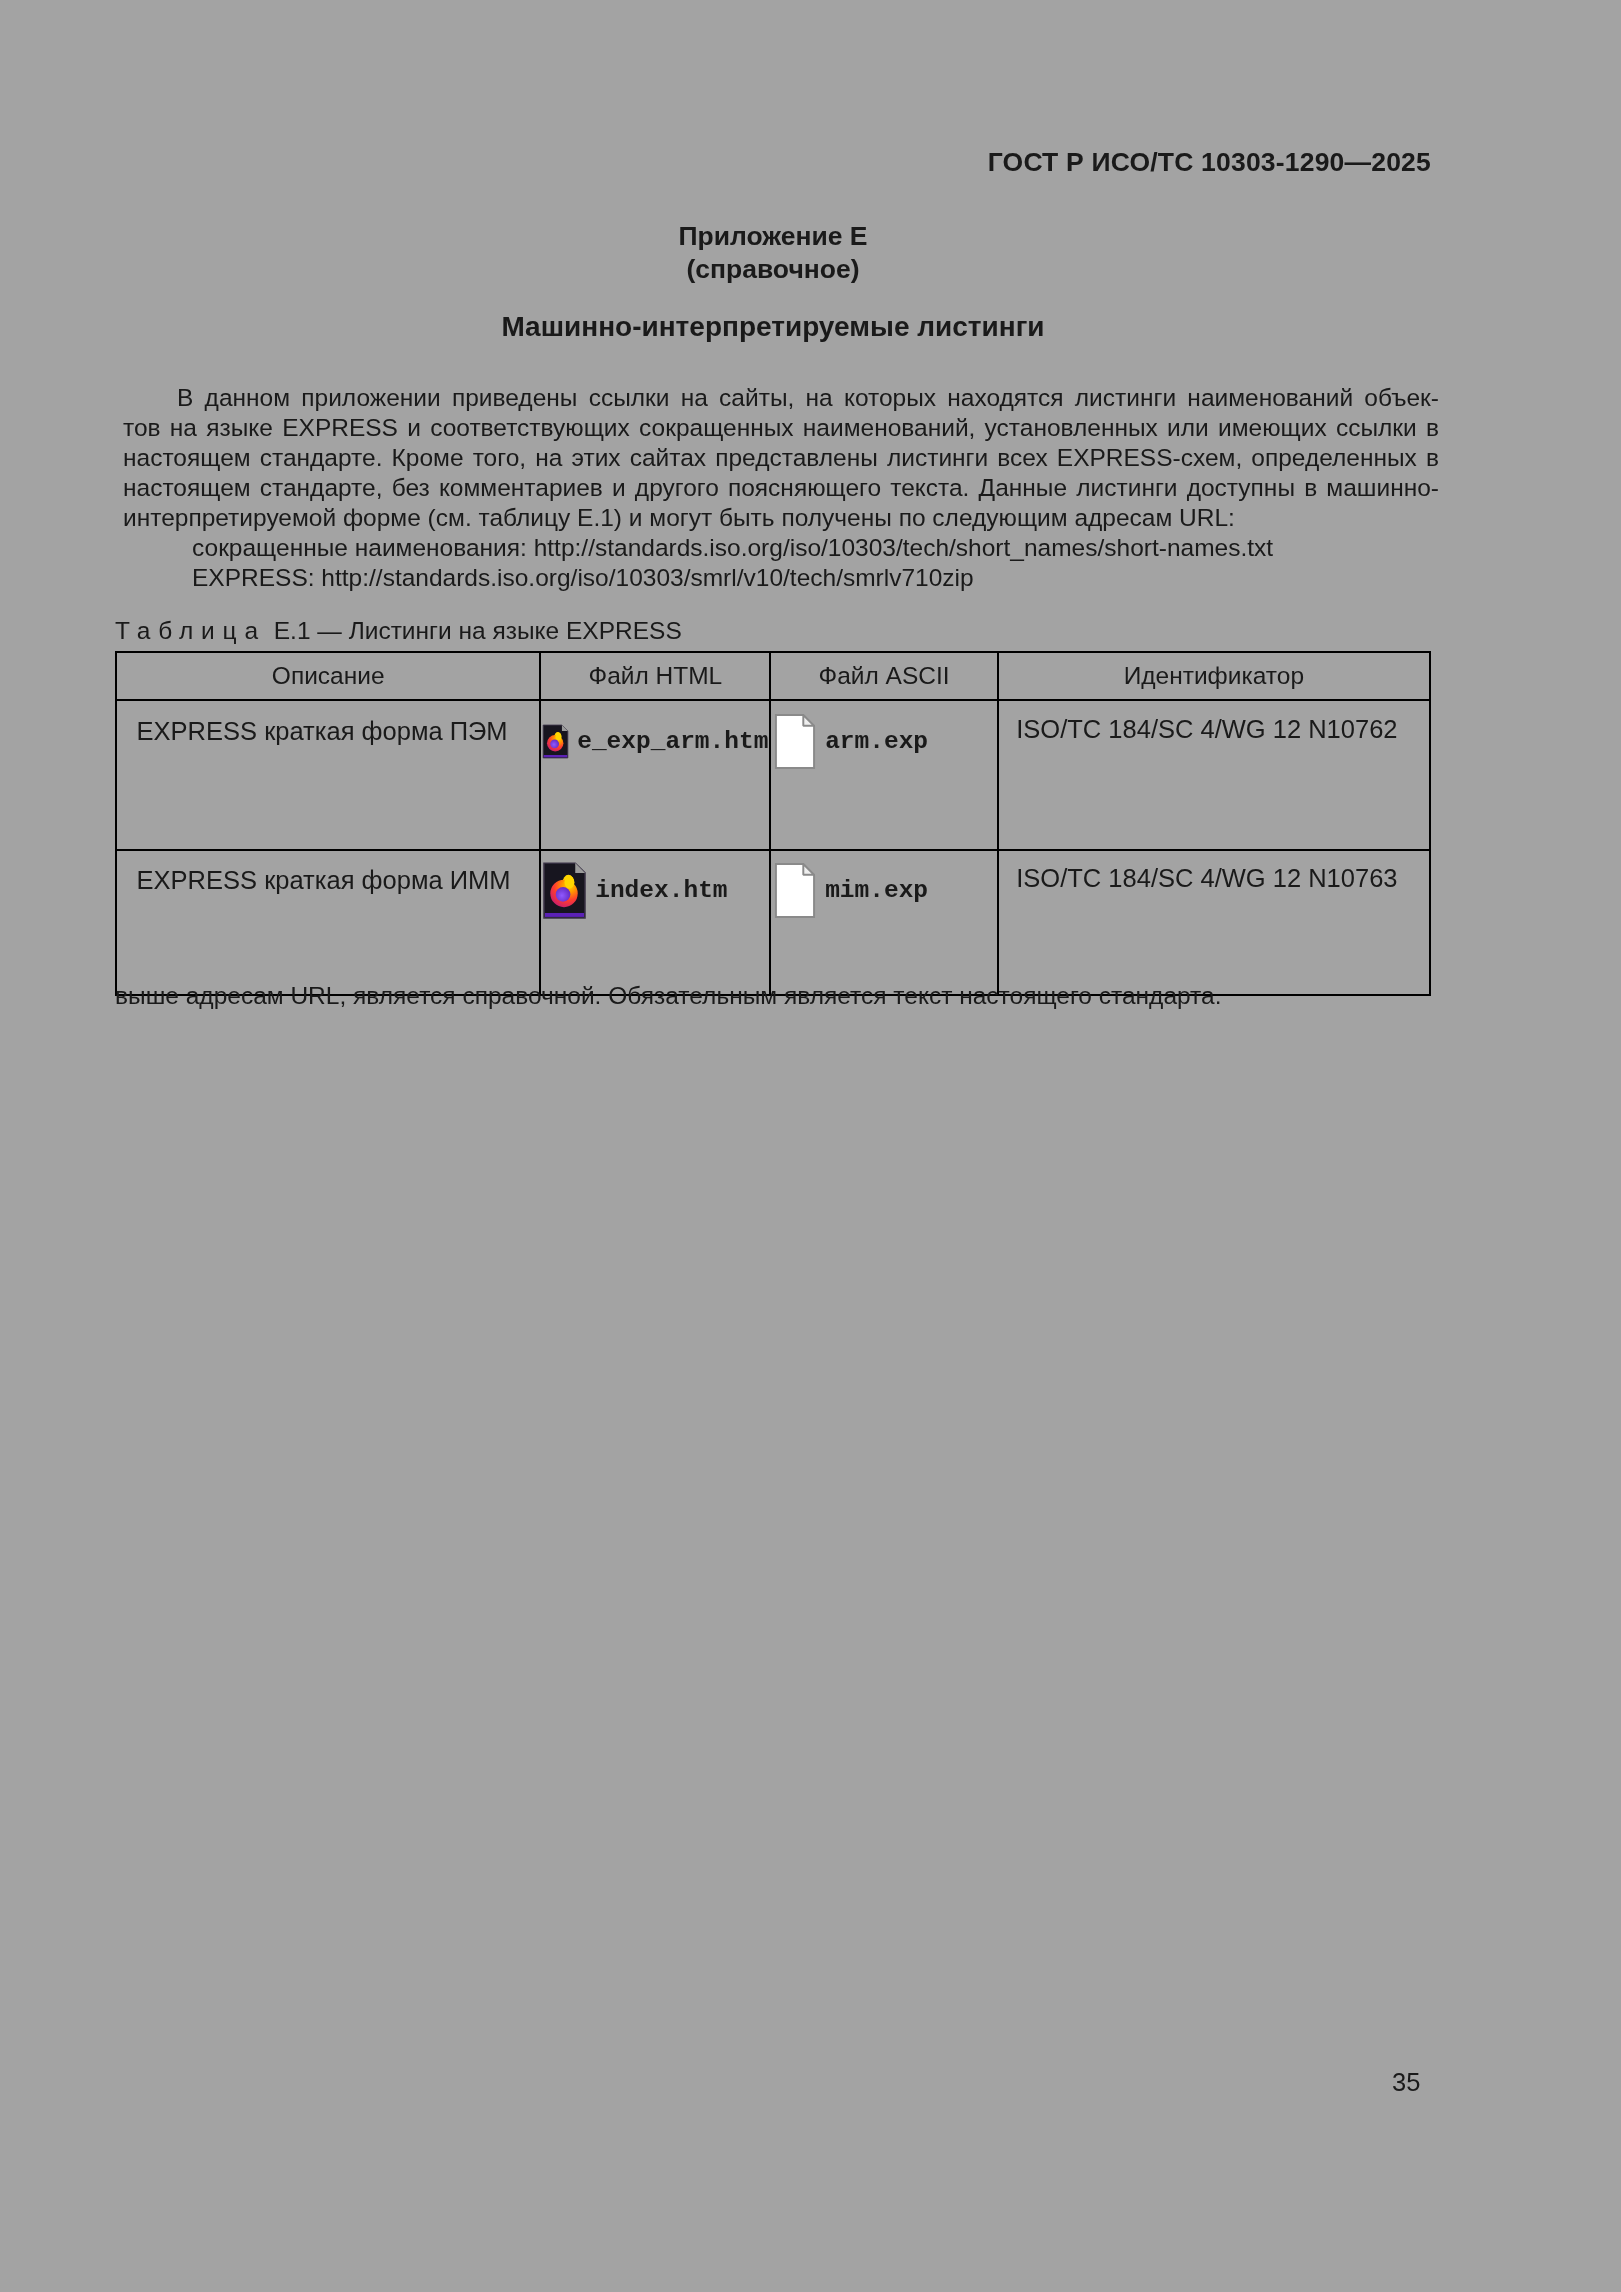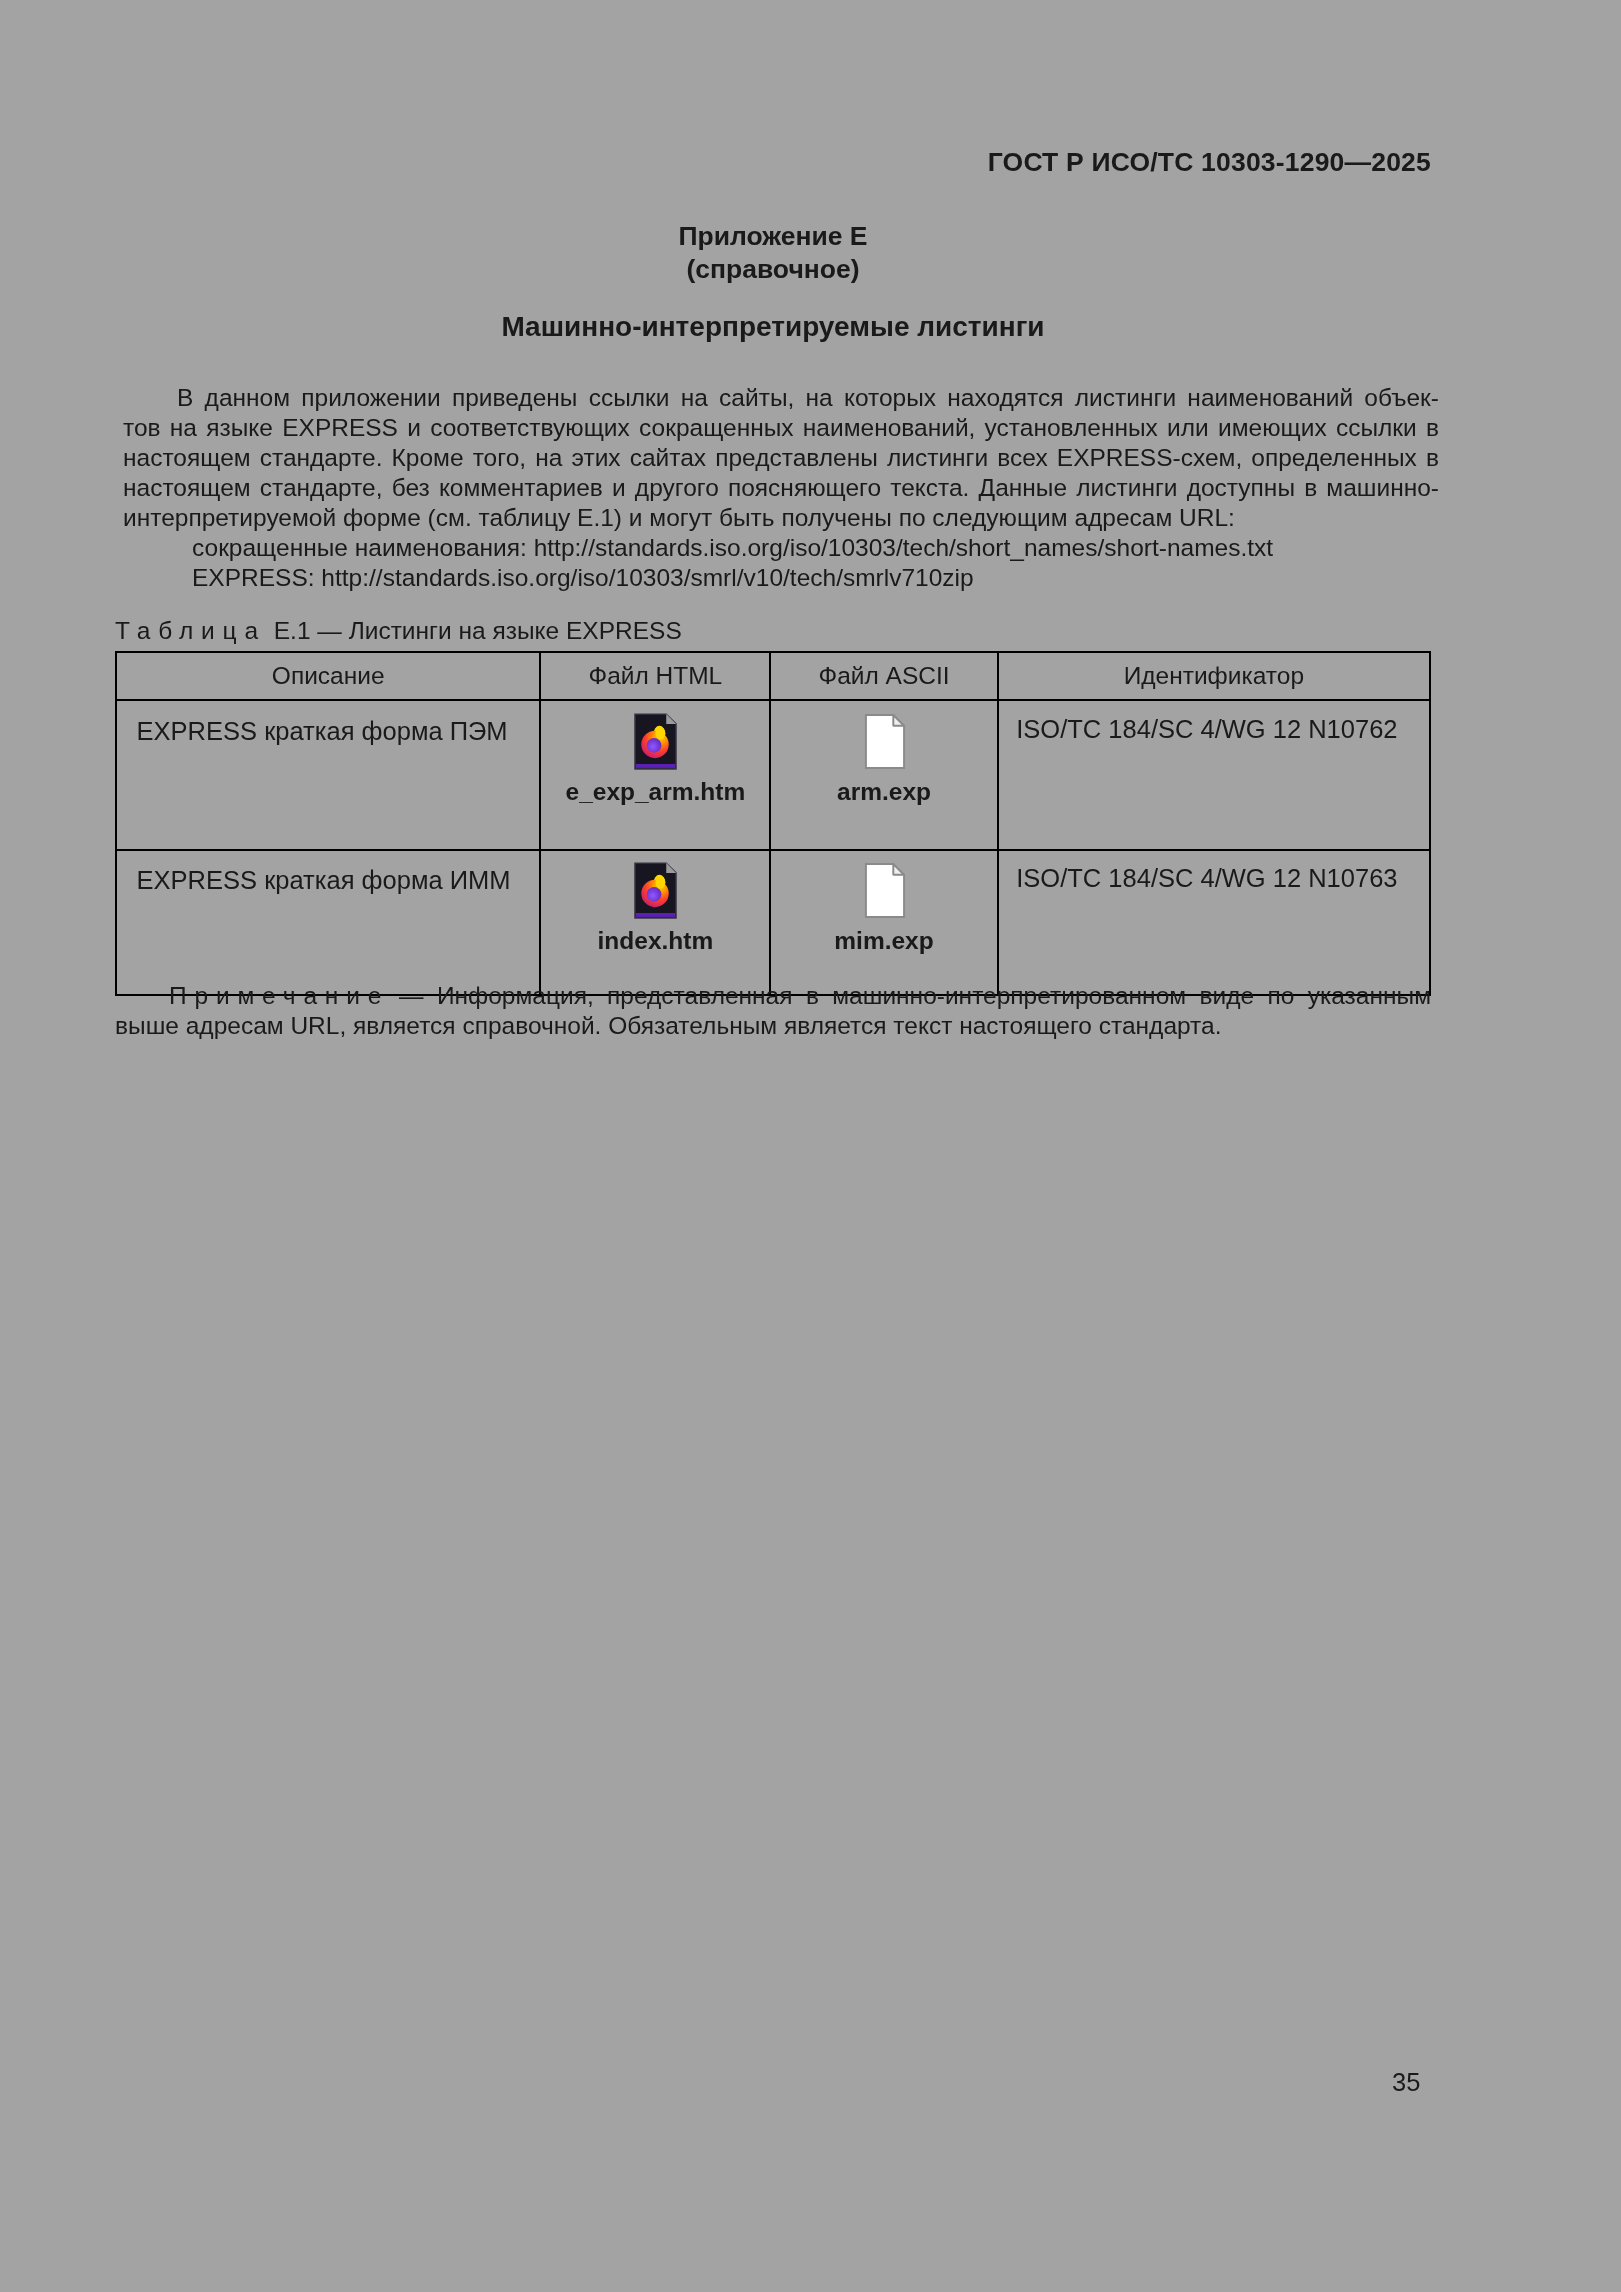--- a/index.html
+++ b/index.html
@@ -92,21 +92,21 @@
     vertical-align: middle;
     border-bottom: 2.9px solid #000;
     padding: 0 11px;
   }
   table.listing tbody td { vertical-align: top; font-size: 25.5px; }
   tr.row-1 td { height: 132px; border-radius: 6px; }
   tr.row-2 td { height: 128px; }
   td.desc  { padding: 15.7px 11.8px 0 19.6px; }
   td.ident { padding: 13.7px 11.8px 0 17.6px; }
   td.icon-cell { text-align: center; padding-top: 11.8px; }
-  .icon-stack { display: flex; flex-direction: column; align-items: center; gap: 7.8px; }
+  .icon-stack { display: flex; align-items: center; gap: 7.8px; font-family: Liberation Mono, monospace; }
   .file-icon { width: 45px; height: 57px; display: block; }
   .fname { font-weight: bold; font-size: 24.5px; }
 
   
   .note {
     position: absolute;
     top: 981px;
     left: 115px;
     width: 1316px;
     font-size: 24.5px;
@@ -241,20 +241,19 @@
             </svg>
             <div class="fname">mim.exp</div>
           </div>
         </td>
         <td class="ident">ISO/TC 184/SC 4/WG 12 N10763</td>
       </tr>
     </tbody>
   </table>
 
   <div class="note">
-    <p class="ln just indent"><span class="spaced">Примечание</span><span class="note-rest">— Информация, представленная в машинно-интерпретированном виде по указанным</span></p>
     <p class="ln">выше адресам URL, является справочной. Обязательным является текст настоящего стандарта.</p>
   </div>
 
   <div class="page-number">35</div>
 
 </div>
 
 
 </body></html>

